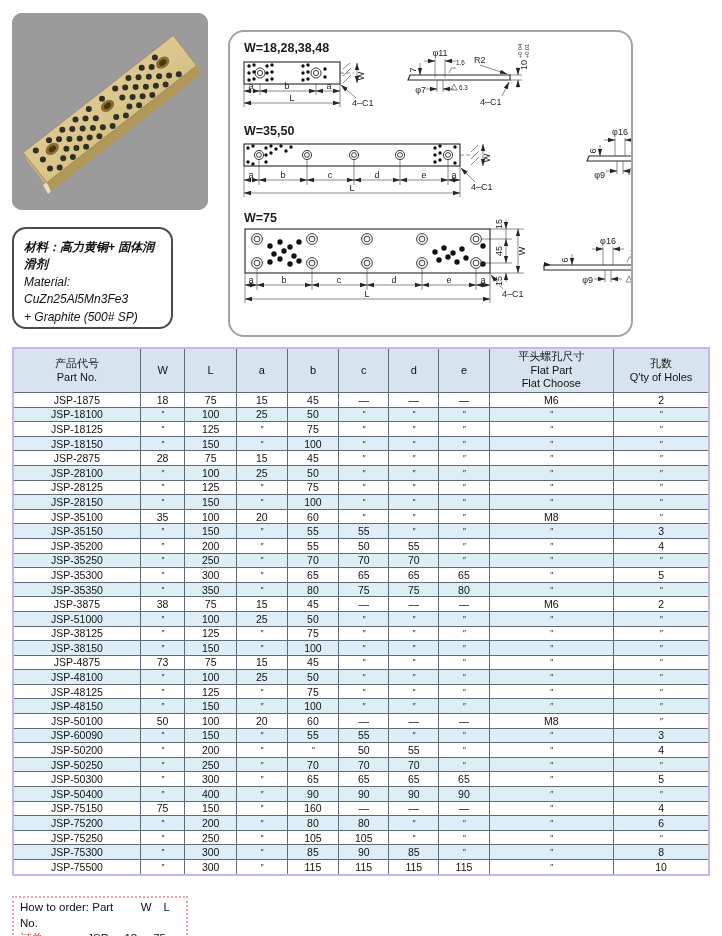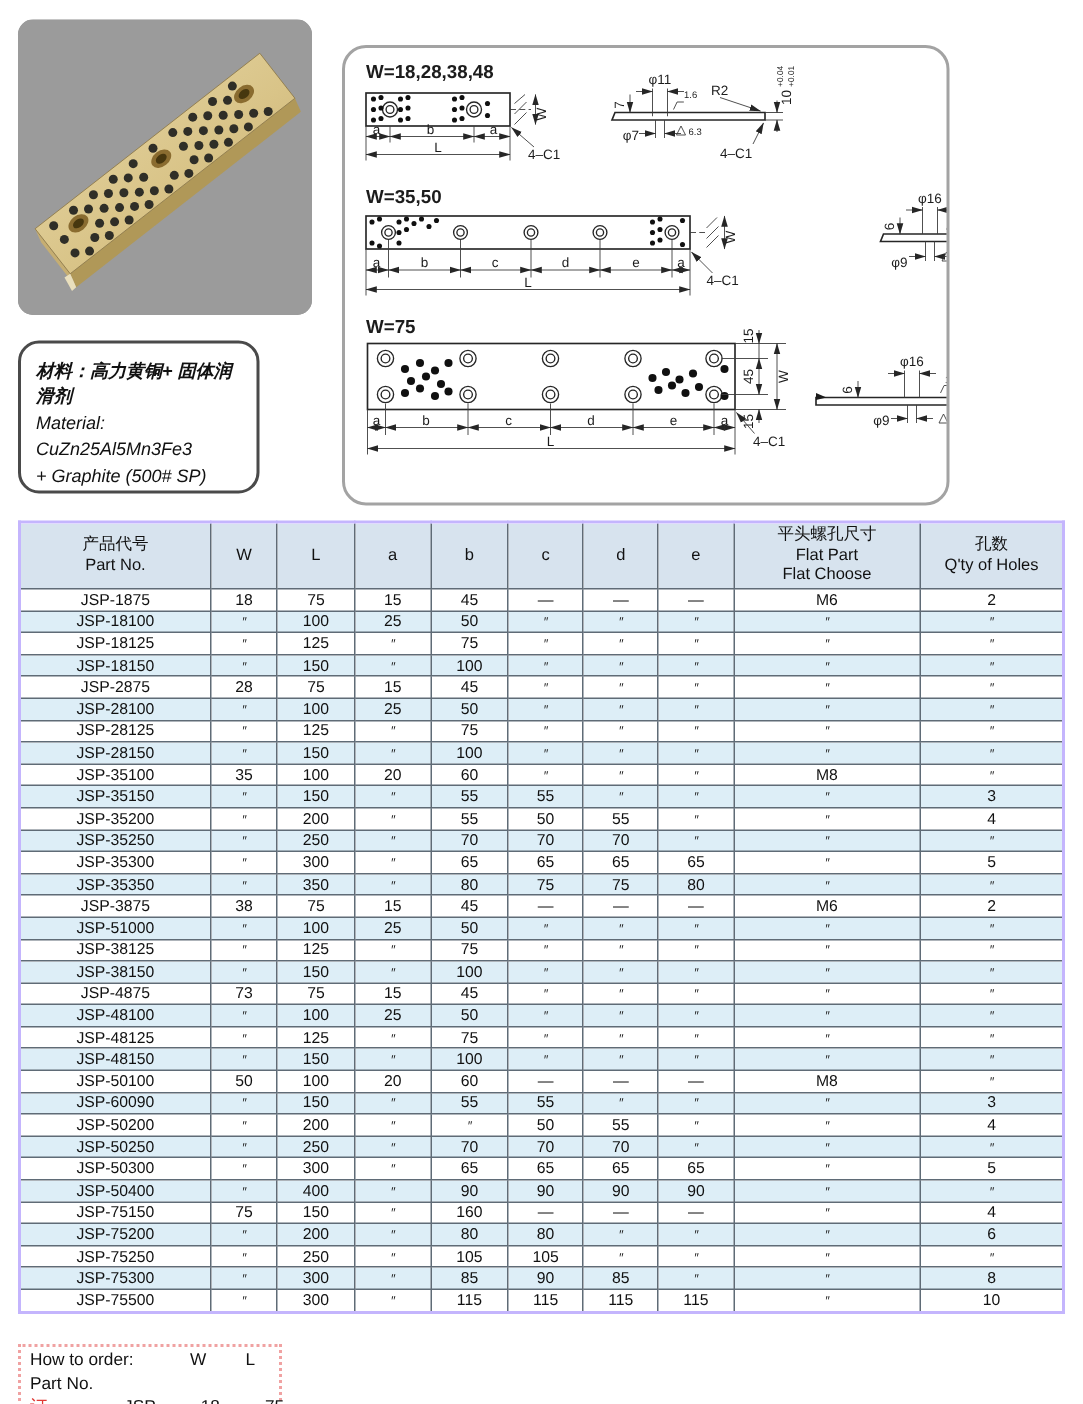--- a/index.html
+++ b/index.html
@@ -39,21 +39,21 @@
   #spec-table{border:2px solid #c4b5fd;}
   #spec-table thead th{background:#d7e3ee;height:43px;font-weight:normal;font-size:11px;line-height:1.25;}
   #spec-table tbody td{height:13.6px;background:#fff;}
   #spec-table tbody tr:nth-child(even) td{background:#ddeef7;}
   .ditto{font-size:8.5px;font-style:italic;color:#222;}
 
   
   #order-box{position:absolute;left:12px;top:896px;width:176px;border:2px dotted #f0a2a2;
              padding:2px 6px 3px 6px;font-size:11.5px;line-height:1.35;box-sizing:border-box;}
   #order-box .red{color:#e03a36;}
-  #order-box .row{display:flex;gap:16px;}
+  #order-box .row{display:flex;gap:2px;}
   #order-box .l1 span{margin-right:10px;}
   #order-box .l2 span{margin-right:14px;}
 </style>
 </head>
 <body>
 
 <div id="page">
 
   <div id="photo-box">
     <svg width="196" height="197" viewBox="0 0 196 197">

